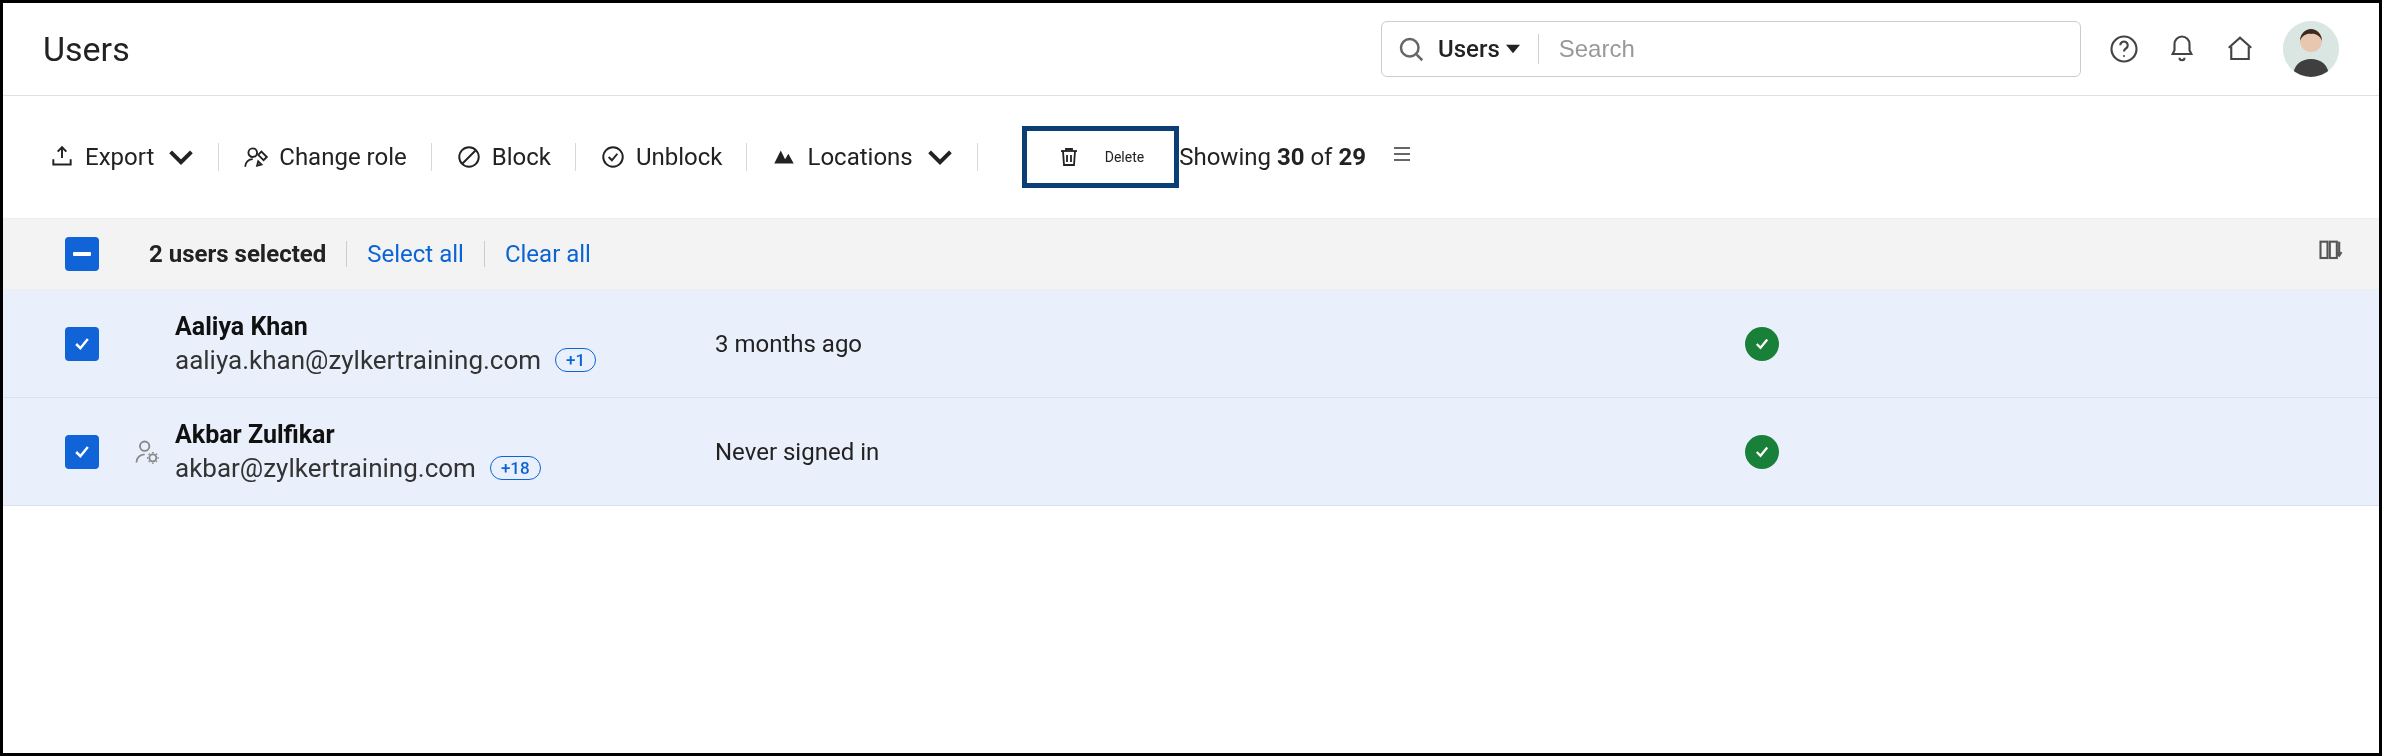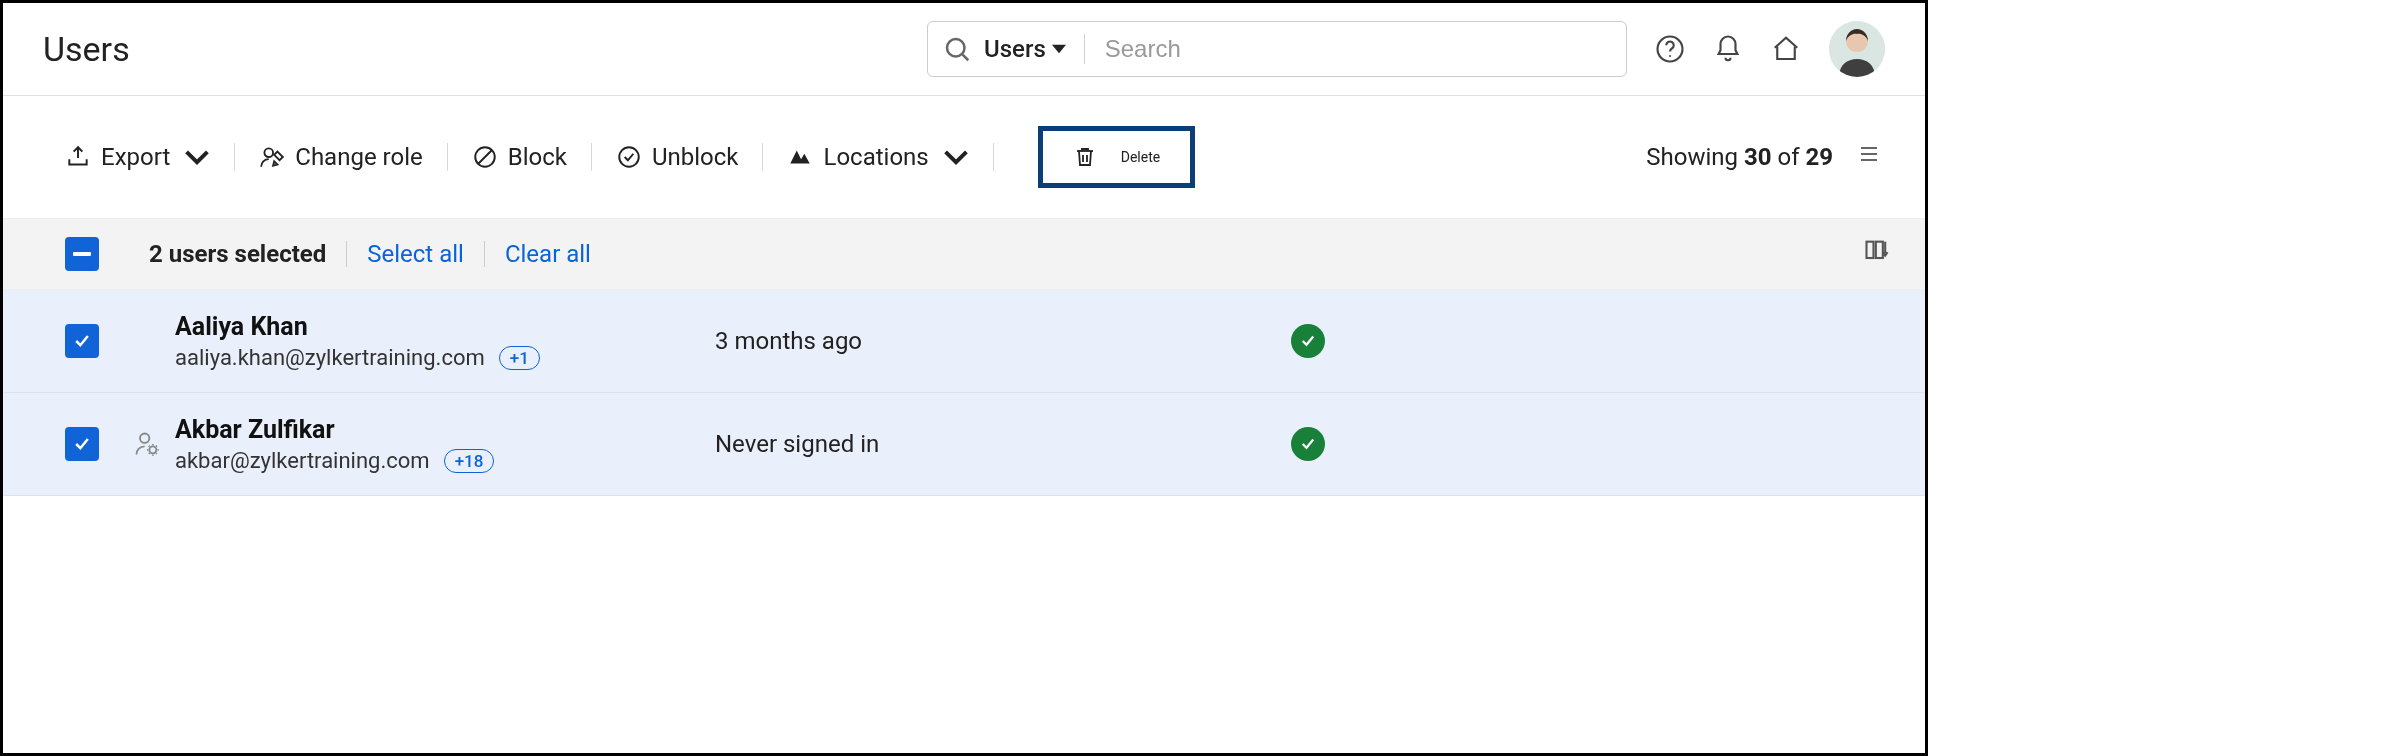--- a/index.html
+++ b/index.html
@@ -1,36 +1,36 @@
 <!DOCTYPE html>
 <html><head>
 <meta charset="utf-8">
 <style>
 * { box-sizing: border-box; margin: 0; padding: 0; }
 body { font-family: -apple-system, BlinkMacSystemFont, "Segoe UI", Roboto, Helvetica, Arial, sans-serif; color: #222; background: #fff; font-size: 14px; }
-.container { width: 1928px; height: 756px; border: 3px solid #000; position: relative; }
+.container { width: 2382px; height: 756px; border: 3px solid #000; position: relative; }
 
 .header { display: flex; align-items: center; justify-content: space-between; padding: 18px 40px 18px 40px; border-bottom: 1px solid #e0e0e0; }
 .page-title { font-size: 34px; font-weight: 400; color: #222; }
 .header-right { display: flex; align-items: center; gap: 28px; }
 .search-wrap { display:flex; align-items:center; border: 1px solid #ccc; border-radius: 6px; height:56px; padding: 0 14px; width: 700px; background:#fff;}
 .search-scope { display:flex; align-items:center; gap:6px; font-size: 24px; font-weight:500; color:#222; padding-right: 18px; cursor:pointer; }
 .search-scope svg.caret { width:14px; height:14px; }
 .search-sep { width:1px; height: 30px; background:#d0d0d0; margin-right: 20px; }
 .search-input { border:none; outline:none; font-size:24px; flex:1; background:transparent; }
 .search-input::placeholder { color: #999; }
 .hdr-icon { color:#444; display:flex; align-items:center; justify-content:center; cursor:pointer; }
 .hdr-icon svg { width: 30px; height:30px; }
 .avatar { width:56px; height:56px; border-radius:50%; overflow:hidden; background:#eee; flex:none; cursor:pointer; }
 .avatar svg { width:56px; height:56px; }
 
 .desc-block { padding: 30px 44px 0 44px; font-size: 24px; line-height: 1.55; color:#222;}
 .learn-more { color:#0b64d6; text-decoration:none; cursor:pointer; }
 
-.toolbar { display:flex; align-items:center; justify-content:space-between; padding: 30px 44px 30px 62px; }
+.toolbar { display:flex; align-items:center; padding: 30px 44px 30px 46px; }
 .toolbar-left { display:flex; align-items:center; }
 .tb-item { display:flex; align-items:center; gap:10px; font-size:24px; color:#222; cursor:pointer; }
 .tb-item svg { width:26px; height:26px; }
 .tb-sep { width:1px; height:28px; background:#d8d8d8; margin: 0 24px; }
 .delete-box { border: 5px solid #0b3d77; padding: 14px 30px; display:flex; align-items:center; gap:24px; margin-left: 20px; cursor:pointer; }
 .delete-box svg { width:24px; height:24px; }
 .toolbar-right { display:flex; align-items:center; gap: 24px; font-size:24px; }
 .bold { font-weight:700; }
 
 .selection-bar { display:flex; align-items:center; background:#f3f3f3; padding: 18px 34px 18px 62px; font-size:24px; border-top:1px solid #eee; border-bottom:1px solid #eee; position:relative;}
@@ -45,21 +45,21 @@
 .rows { background:#eaf0fb; }
 .row { display:flex; align-items:center; padding: 22px 34px 22px 62px; border-bottom:1px solid #d9e2f0; }
 .checkbox { width:34px; height:34px; background:#1164d8; border-radius:4px; display:flex; align-items:center; justify-content:center; margin-right:32px; cursor:pointer; flex:none;}
 .checkbox svg { width:20px; height:20px; }
 .user-icon { width:32px; height:32px; margin-right:12px; color:#888; display:flex; align-items:center; justify-content:center; flex:none;}
 .user-icon svg { width:28px; height:28px; }
 .user-icon-placeholder { width:32px; margin-right:12px; flex:none;}
 .user-col { width: 540px; flex:none; }
 .user-name { font-size:25px; font-weight:700; color:#111; }
 .email-line { display:flex; align-items:center; gap:14px; margin-top:4px; }
-.user-email { font-size:22px; color:#333; }
+.user-email { font-size:26px; color:#333; }
 .pill { border:1px solid #0b64d6; border-radius:999px; color:#0b64d6; font-size:17px; padding: 1px 10px; font-weight:500; cursor:pointer;}
 .time-col { flex: 1; font-size:24px; color:#222; }
 .status-col { width: 120px; display:flex; justify-content:flex-start; }
 .status-ok { width:34px; height:34px; border-radius:50%; background:#188038; display:flex; align-items:center; justify-content:center; }
 .status-ok svg { width:18px; height:18px; }
 .trail-col { width: 480px; }
 .caret-down { margin-left:4px; }
 .list-icon svg { width:24px; height:24px; }
 </style>
 </head>

